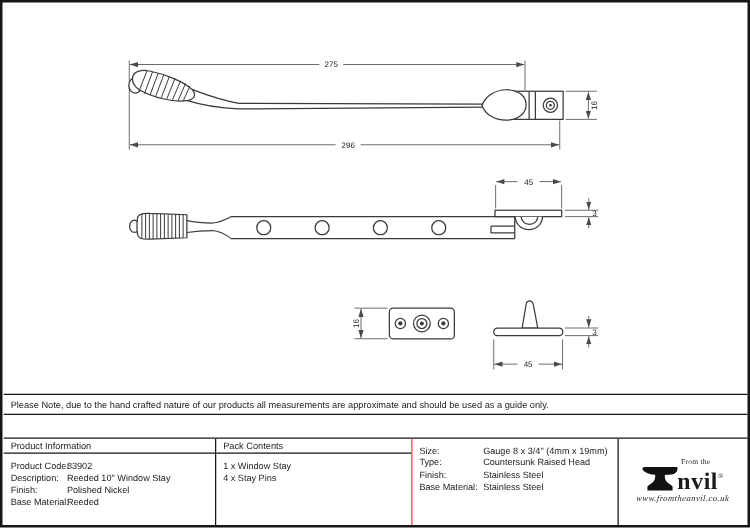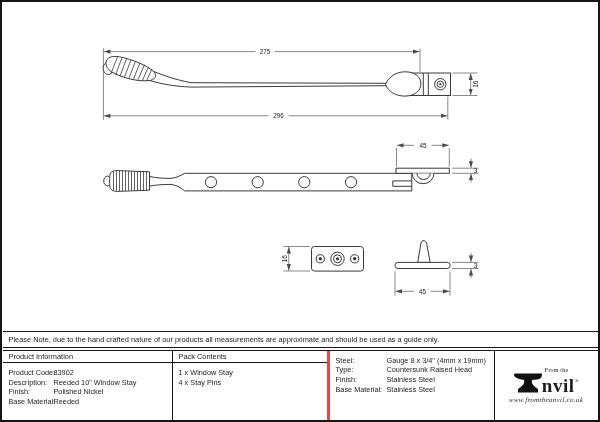--- a/index.html
+++ b/index.html
@@ -6,33 +6,33 @@
   body{
     width:600px;height:422px;position:relative;background:#fff;overflow:hidden;
     font-family:"Liberation Sans",sans-serif;color:#1c1c1c;
   }
   .frame{position:absolute;inset:0;border:2.5px solid #161616;pointer-events:none;z-index:10;}
   svg text{font-family:"Liberation Sans",sans-serif;}
 
   .drawing{position:absolute;left:0;top:0;}
 
   .note{
-    position:absolute;left:2.5px;right:2.5px;top:331px;height:17px;
+    position:absolute;left:2.5px;right:2.5px;top:315px;height:17px;
     border-top:1px solid #161616;border-bottom:1px solid #161616;
     box-sizing:border-box;line-height:15px;font-size:7.4px;padding-left:6px;
     white-space:nowrap;
   }
 
   .spec{
     position:absolute;left:2.5px;right:2.5px;top:349.5px;height:70px;
     border-top:1px solid #161616;box-sizing:border-box;display:flex;
   }
   .col{box-sizing:border-box;}
   .col-pi{width:170px;border-right:1px solid #161616;}
-  .col-pc{width:157px;border-right:3px solid #ef4444;}
+  .col-pc{width:157px;border-right:1px solid #ef4444;}
   .col-fs{width:165px;border-right:1px solid #161616;}
   .col-logo{flex:1;display:flex;flex-direction:column;justify-content:center;align-items:center;}
   .col-header{
     height:11.5px;line-height:12px;padding-left:6px;font-size:7.4px;
     border-bottom:1px solid #161616;white-space:nowrap;
   }
   .col-body{padding:5px 0 0 6px;font-size:7.3px;line-height:9.7px;}
   .kv{display:flex;white-space:nowrap;}
   .col-pi .k{width:45px;flex:none;}
   .col-fs .k{width:51px;flex:none;}
@@ -219,21 +219,21 @@
     <div class="col-header">Pack Contents</div>
     <div class="col-body">
       <div class="pc-item">1 x Window Stay</div>
       <div class="pc-item">4 x Stay Pins</div>
     </div>
   </div>
 
   <div class="col col-fs">
     <div class="col-body">
       <div class="kv">
-        <span class="k">Steel:</span>
+        <span class="k">Size:</span>
         <span class="v">Gauge 8 x 3/4" (4mm x 19mm)</span>
       </div>
       <div class="kv">
         <span class="k">Type:</span>
         <span class="v">Countersunk Raised Head</span>
       </div>
       <div class="kv">
         <span class="k">Finish:</span>
         <span class="v">Stainless Steel</span>
       </div>

